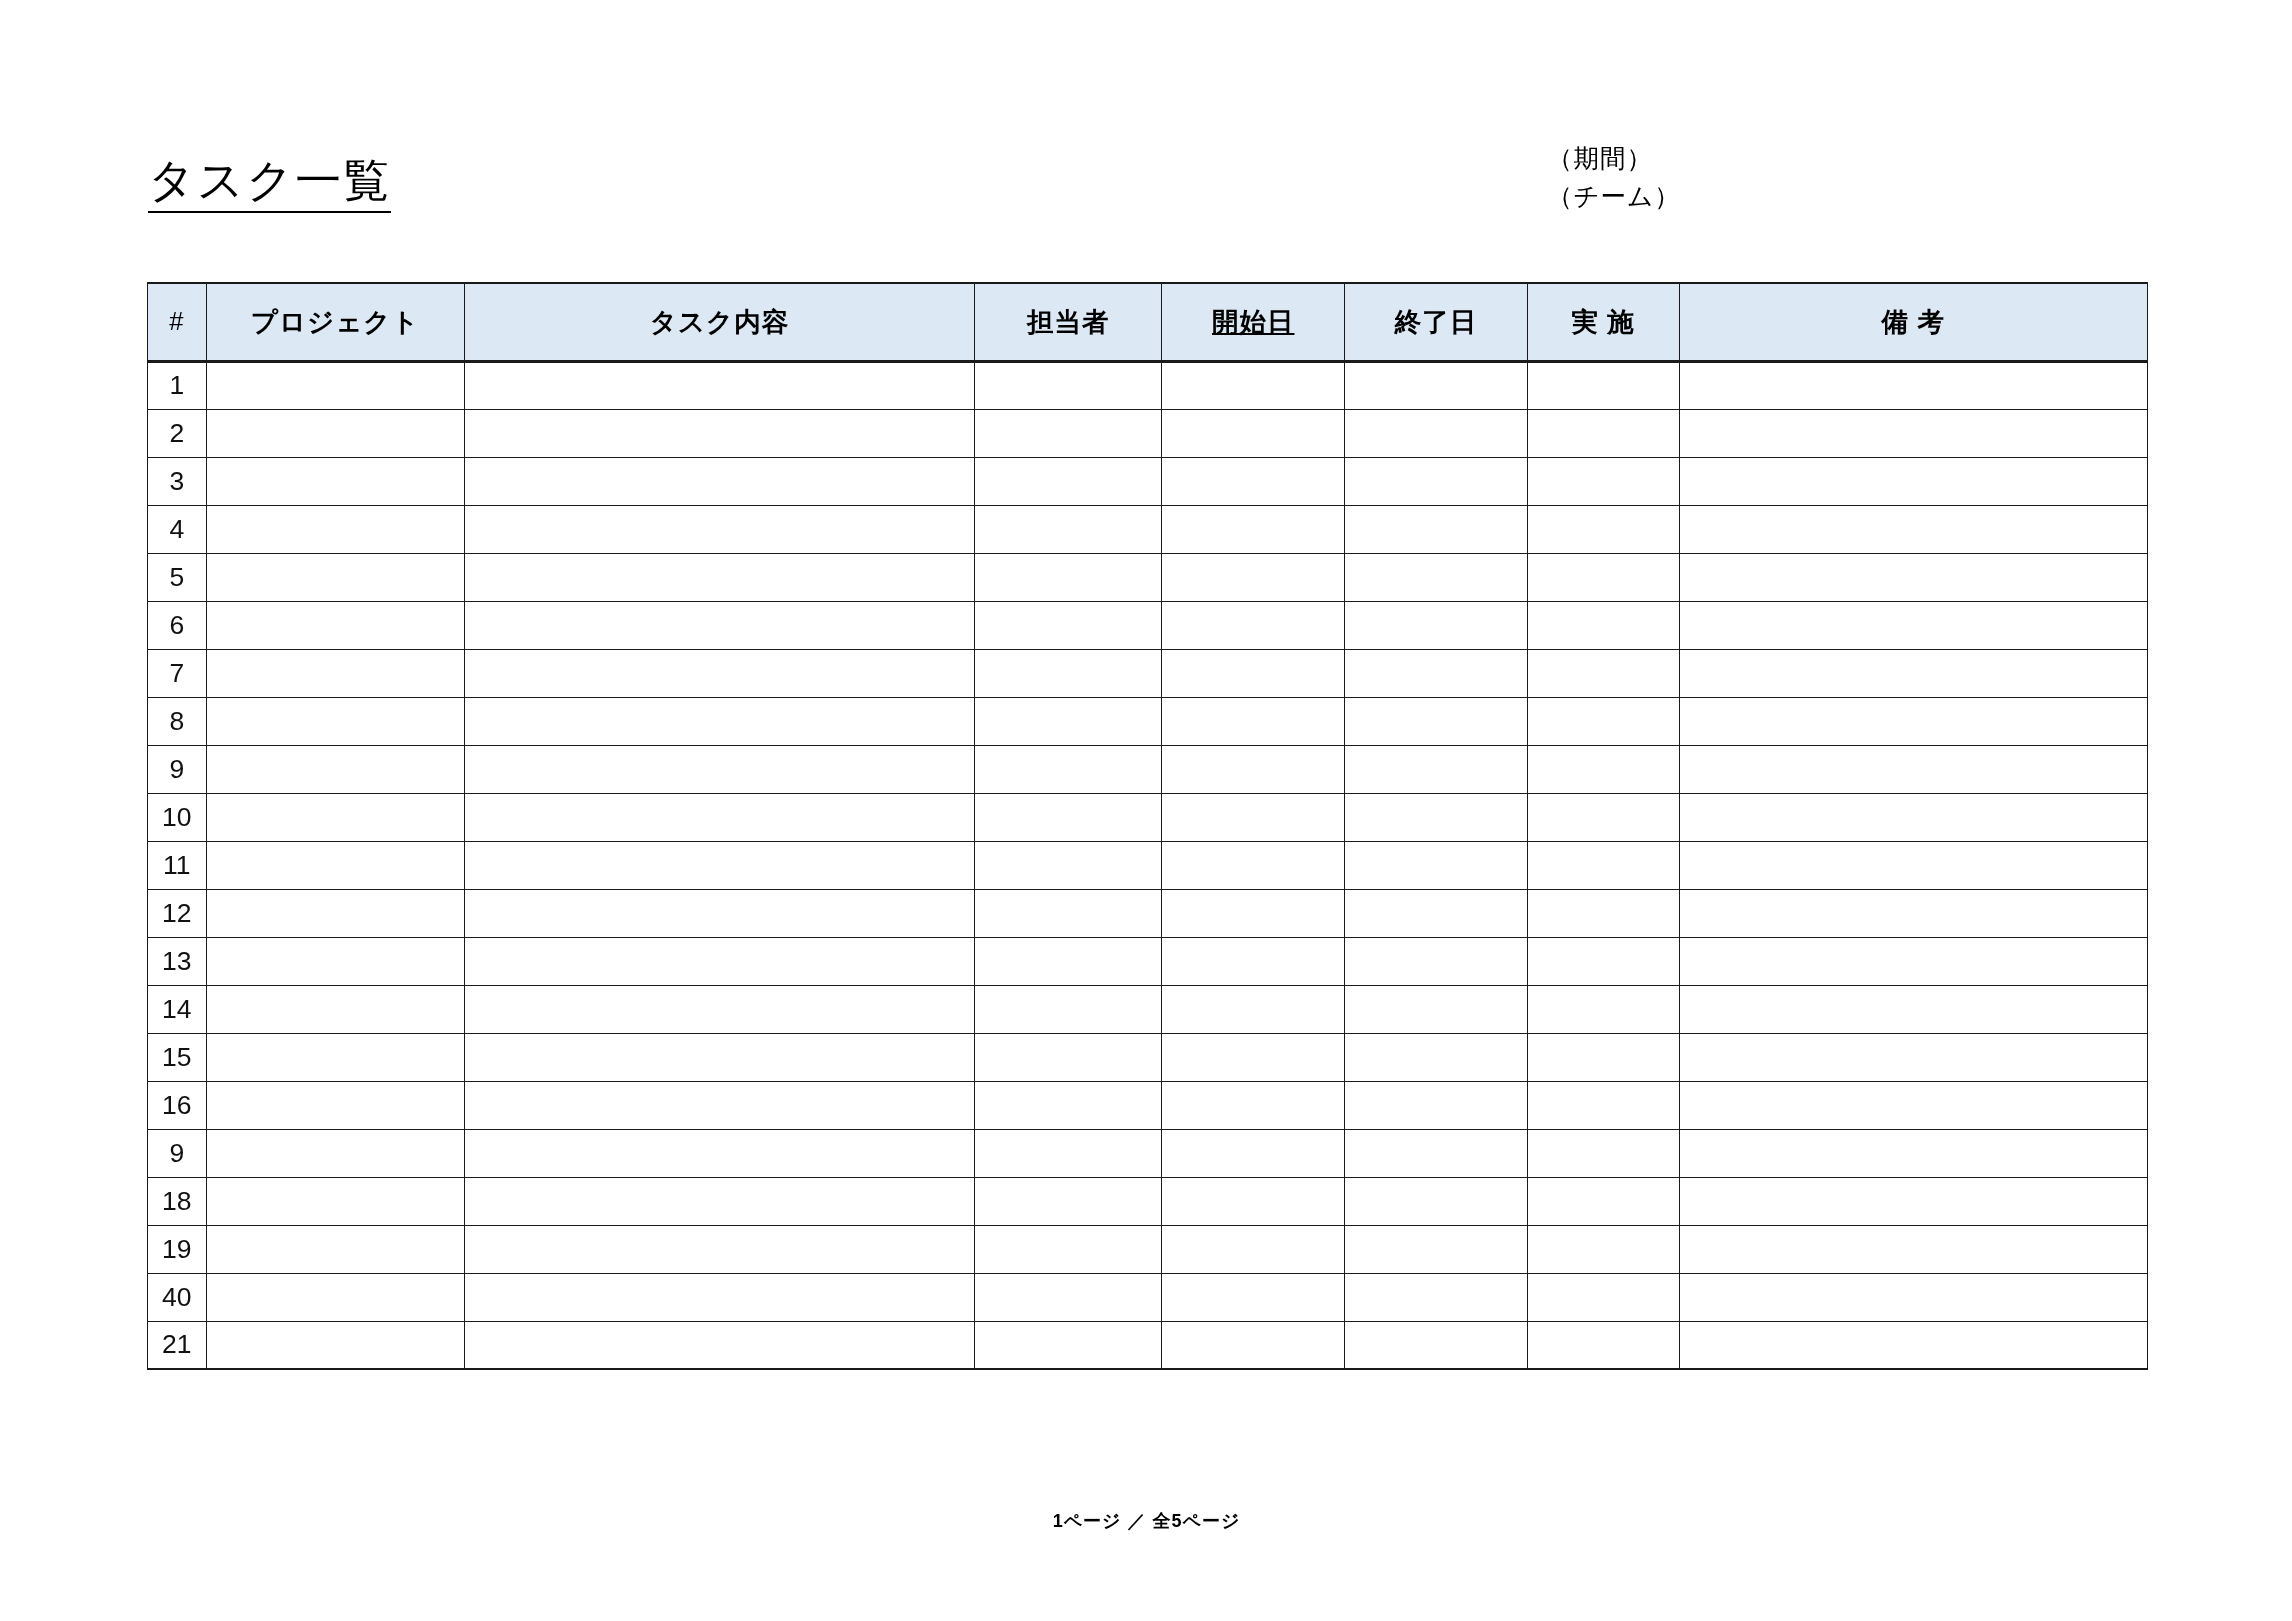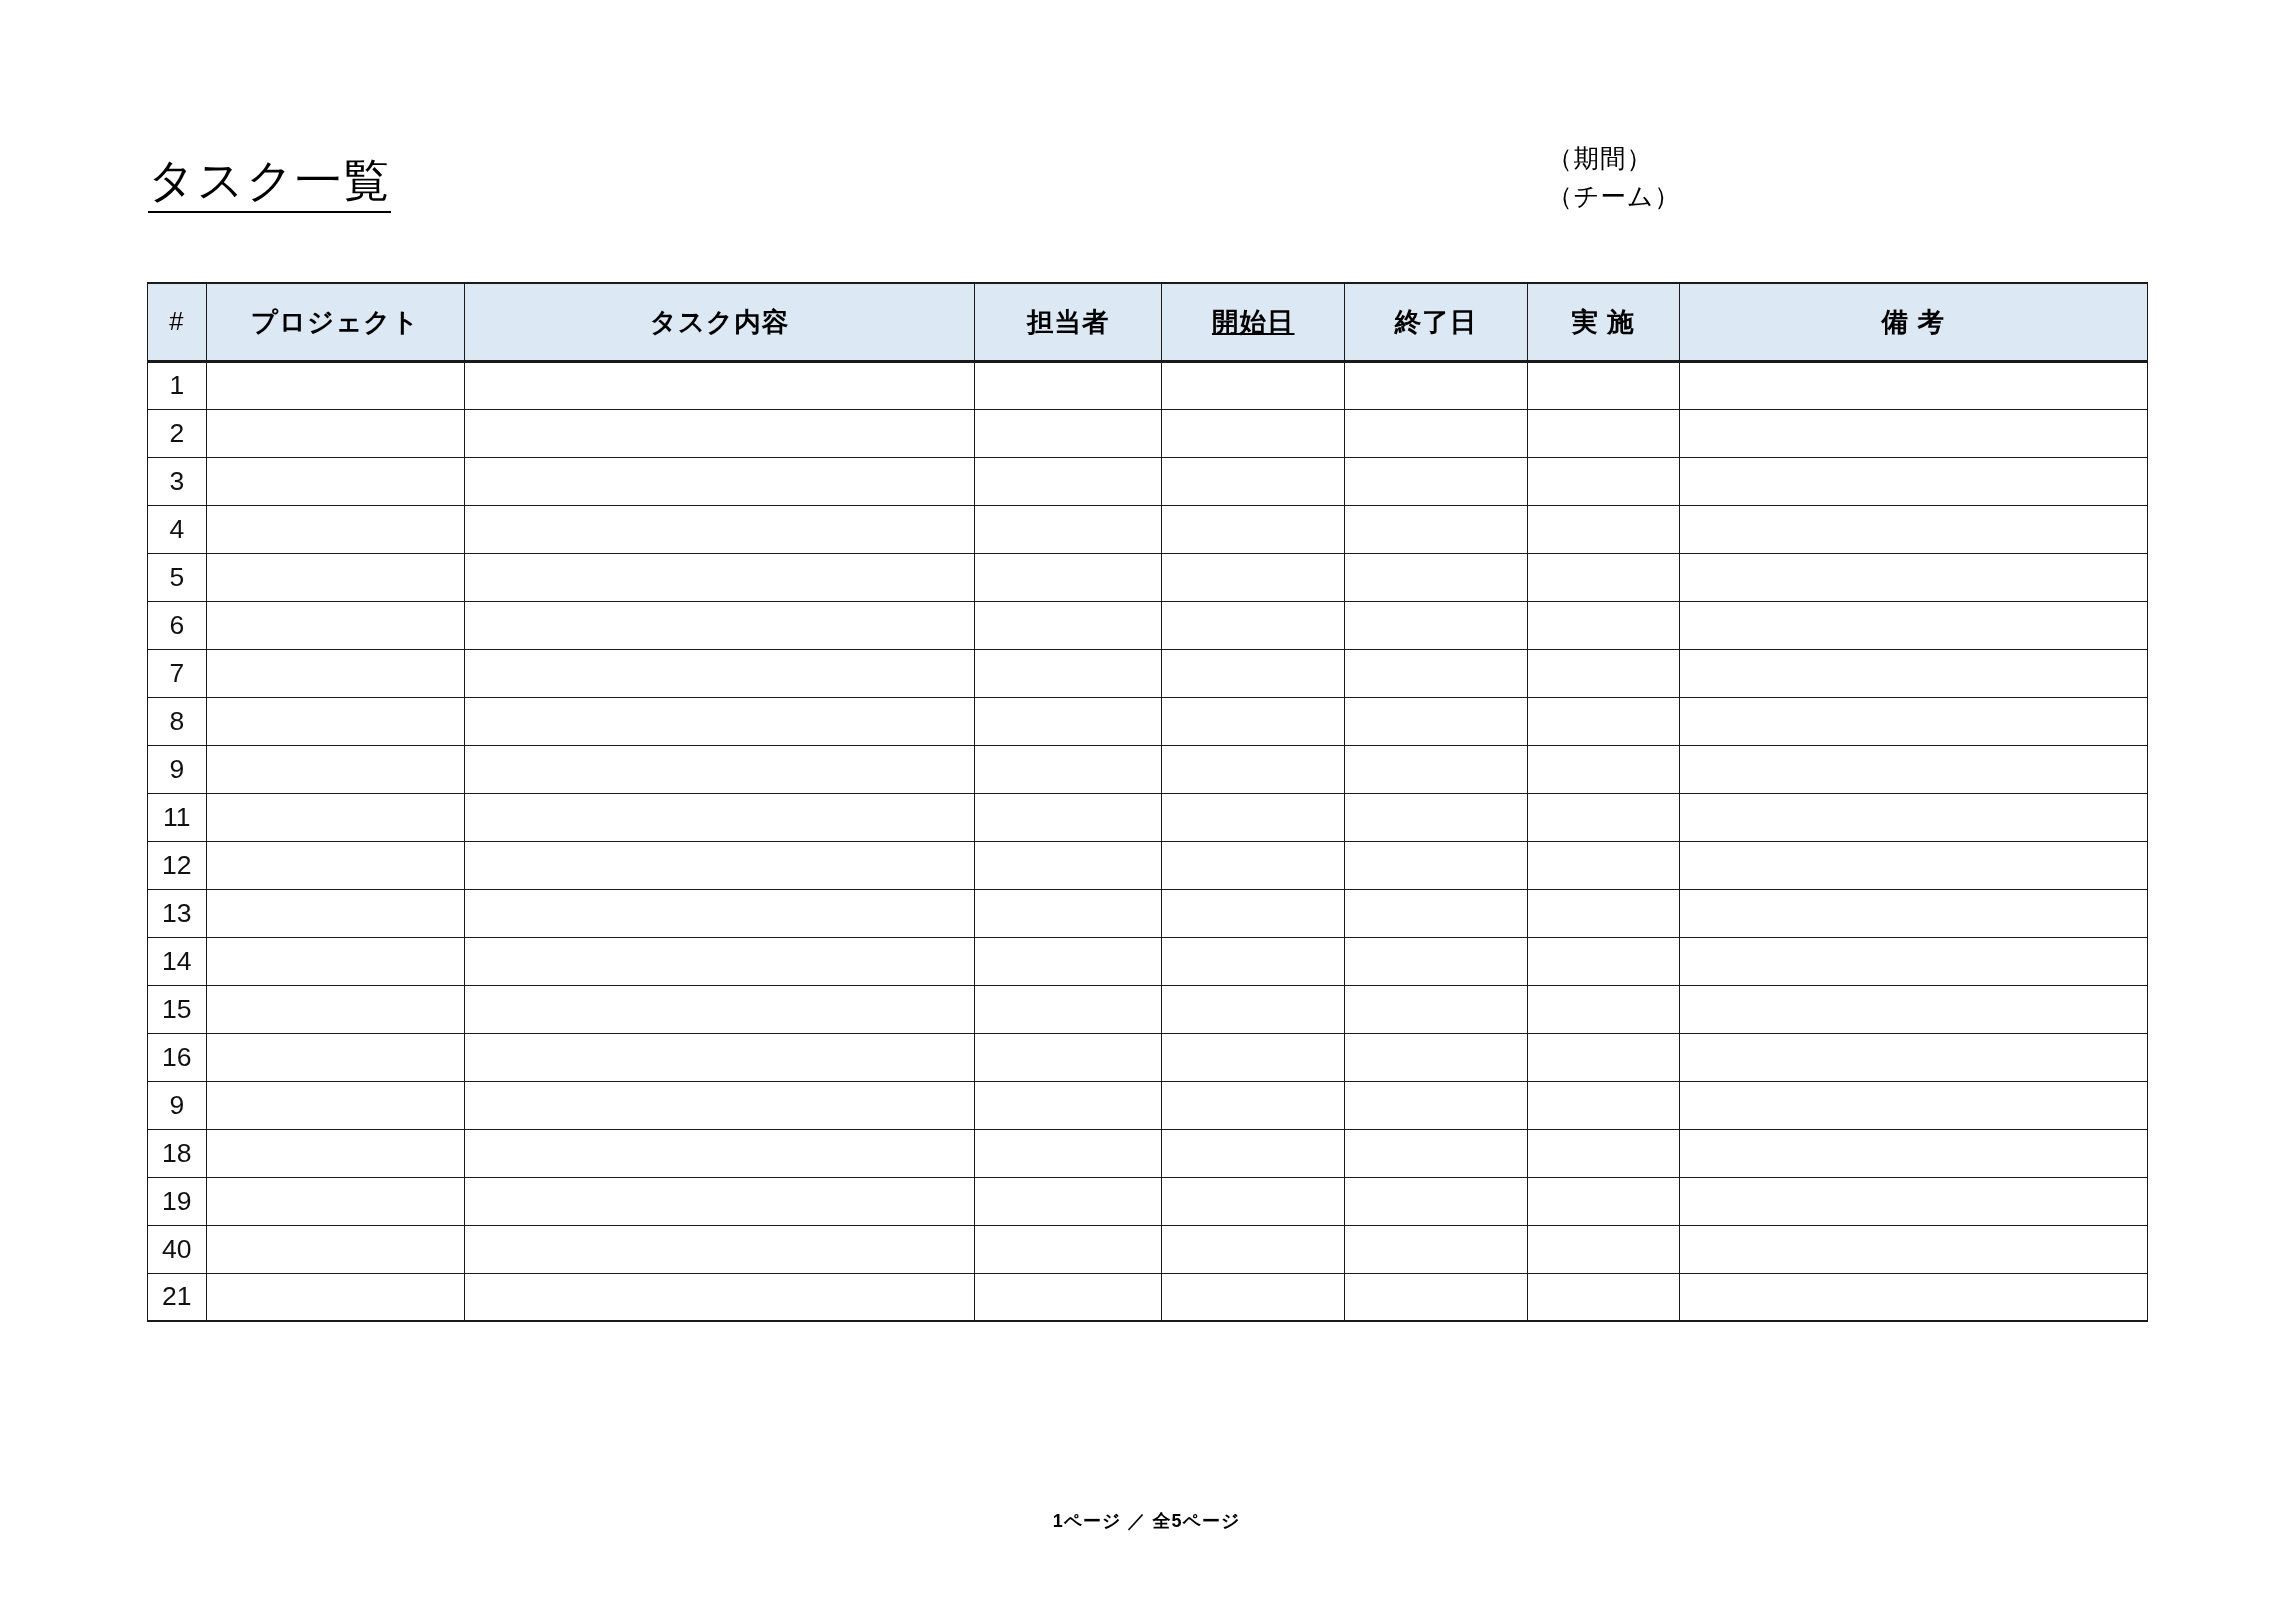--- a/index.html
+++ b/index.html
@@ -246,20 +246,30 @@
           <td class="row-num">9</td>
           <td></td>
           <td></td>
           <td></td>
           <td></td>
           <td></td>
           <td></td>
           <td></td>
         </tr>
         <tr>
+          <td class="row-num">10</td>
+          <td></td>
+          <td></td>
+          <td></td>
+          <td></td>
+          <td></td>
+          <td></td>
+          <td></td>
+        </tr>
+        <tr>
           <td class="row-num">11</td>
           <td></td>
           <td></td>
           <td></td>
           <td></td>
           <td></td>
           <td></td>
           <td></td>
         </tr>
         <tr>

